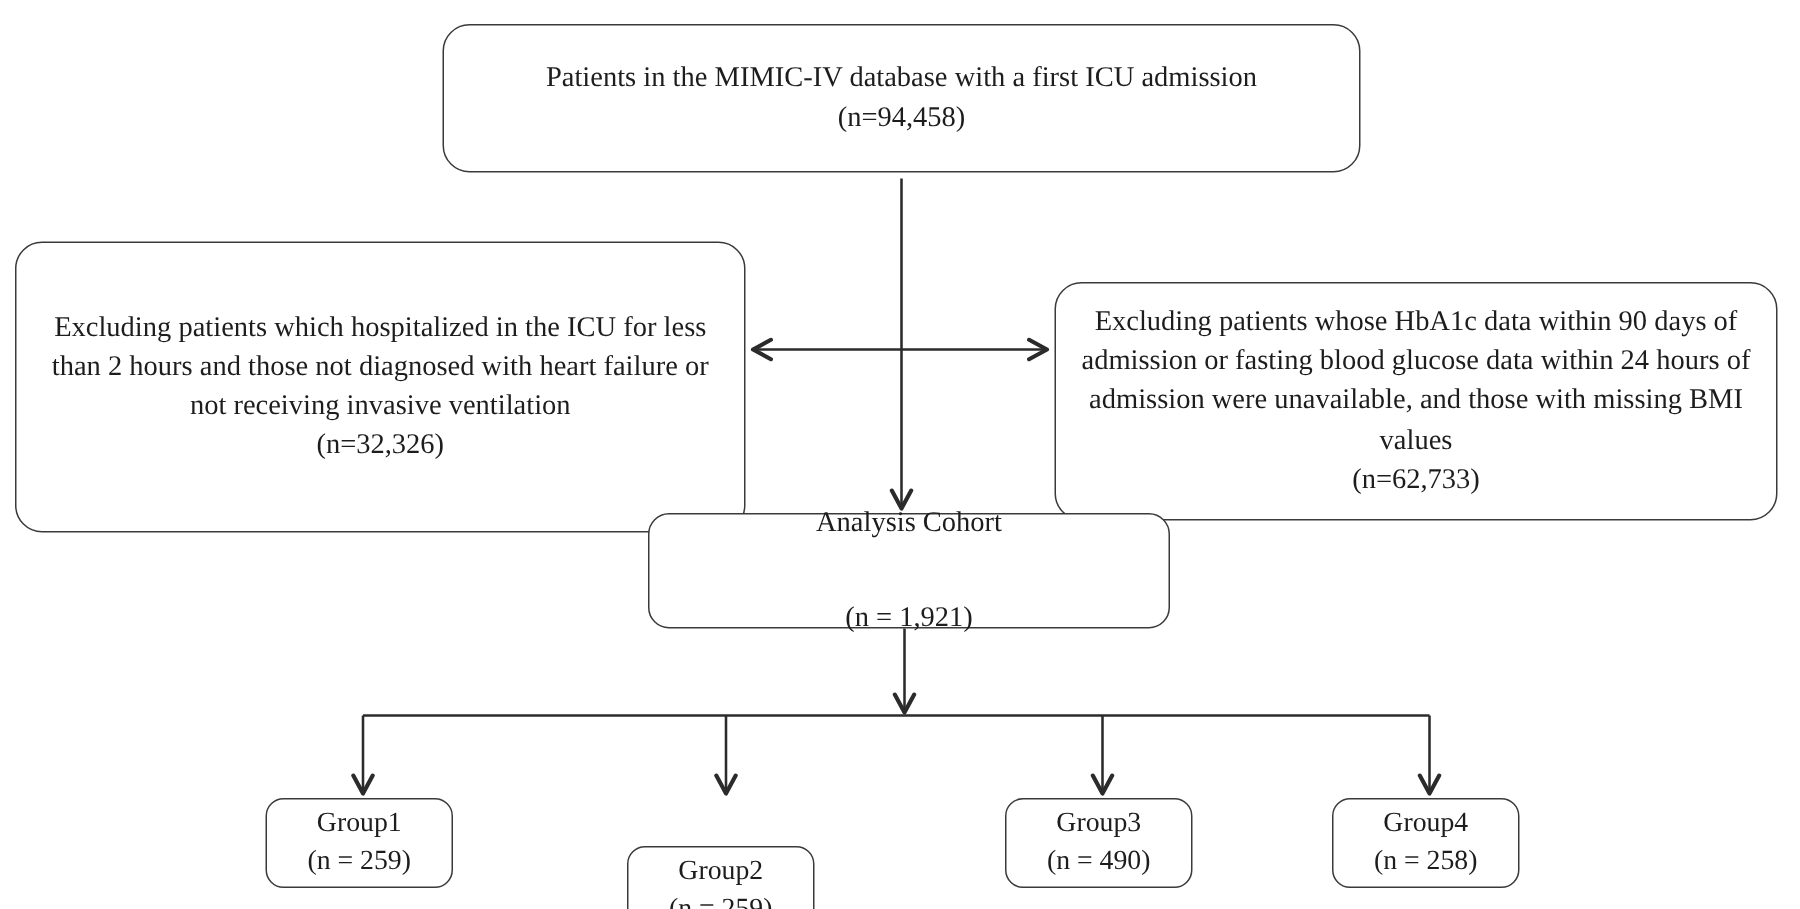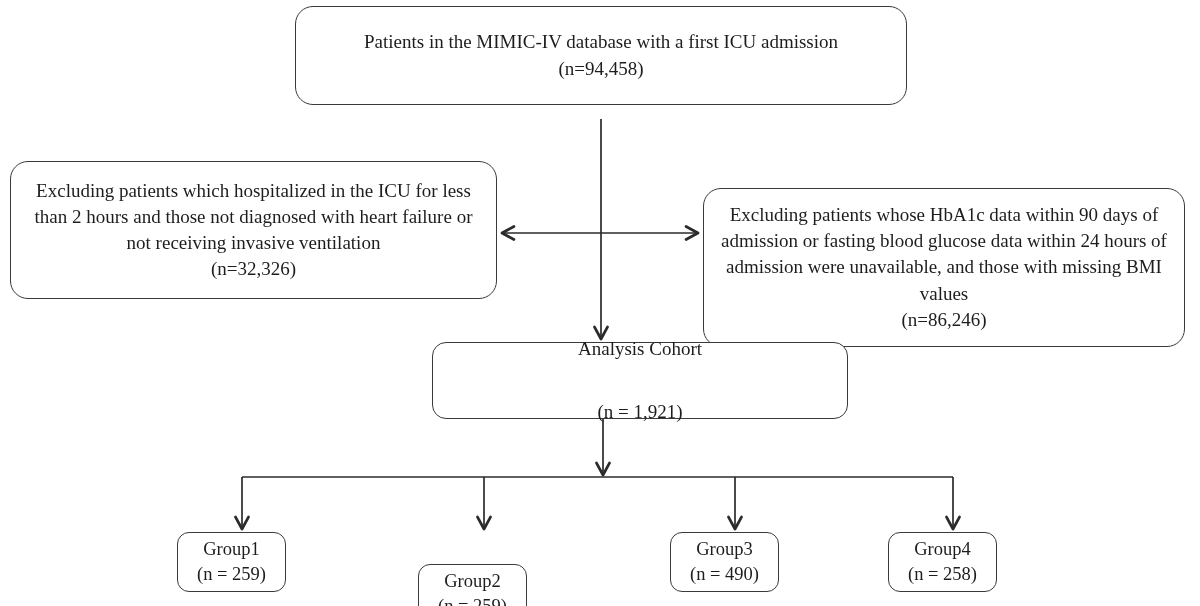--- a/index.html
+++ b/index.html
@@ -30,27 +30,27 @@
     border-radius: 18px;
     display: flex;
     flex-direction: column;
     align-items: center;
     justify-content: center;
     text-align: center;
     font-size: 19px;
     line-height: 1.38;
   }
   .node .n-line { line-height: 1.38; }
-  #node-top        { left: 295px; top: 6px;  width: 612px; height: 99px; padding: 0 40px; }
-  #node-excl-left  { left: 10px;  top: 161px; width: 487px; height: 138px; padding: 0 16px; }
+  #node-top        { left: 295px; top: 16px;  width: 612px; height: 99px; padding: 0 40px; }
+  #node-excl-left  { left: 10px;  top: 161px; width: 487px; height: 194px; padding: 0 16px; }
   #node-excl-right { left: 703px; top: 160px; width: 482px; height: 159px; padding: 0 8px; margin-top: 28px; }
-  #node-cohort     { left: 432px; top: 342px; width: 416px; height: 77px; border-radius: 14px; gap: 37px; }
+  #node-cohort     { left: 432px; top: 342px; width: 348px; height: 77px; border-radius: 14px; gap: 37px; }
   .group-node {
     border-radius: 12px;
-    width: 109px;
+    width: 125px;
     height: 60px;
     top: 532px;
     font-size: 18.5px;
     line-height: 1.35;
   }
   #node-group1 { left: 177px; }
   #node-group2 { left: 418px; margin-top: 32px; }
   #node-group3 { left: 670px; text-align: right; }
   #node-group4 { left: 888px; align-items: center; }
 </style>
@@ -87,21 +87,21 @@
     <div class="n-line">(n=94,458)</div>
   </div>
 
   <div class="node" id="node-excl-left">
     <div class="label-line">Excluding patients which hospitalized in the ICU for less than 2 hours and those not diagnosed with heart failure or not receiving invasive ventilation</div>
     <div class="n-line">(n=32,326)</div>
   </div>
 
   <div class="node" id="node-excl-right">
     <div class="label-line">Excluding patients whose HbA1c data within 90 days of admission or fasting blood glucose data within 24 hours of admission were unavailable, and those with missing BMI values</div>
-    <div class="n-line">(n=86,246)</div>
+    <div class="n-line">(n=62,733)</div>
   </div>
 
   <div class="node" id="node-cohort">
     <div class="label-line">Analysis Cohort</div>
     <div class="n-line">(n = 1,921)</div>
   </div>
 
   <div class="node group-node" id="node-group1">
     <div class="label-line">Group1</div>
     <div class="n-line">(n = 259)</div>

